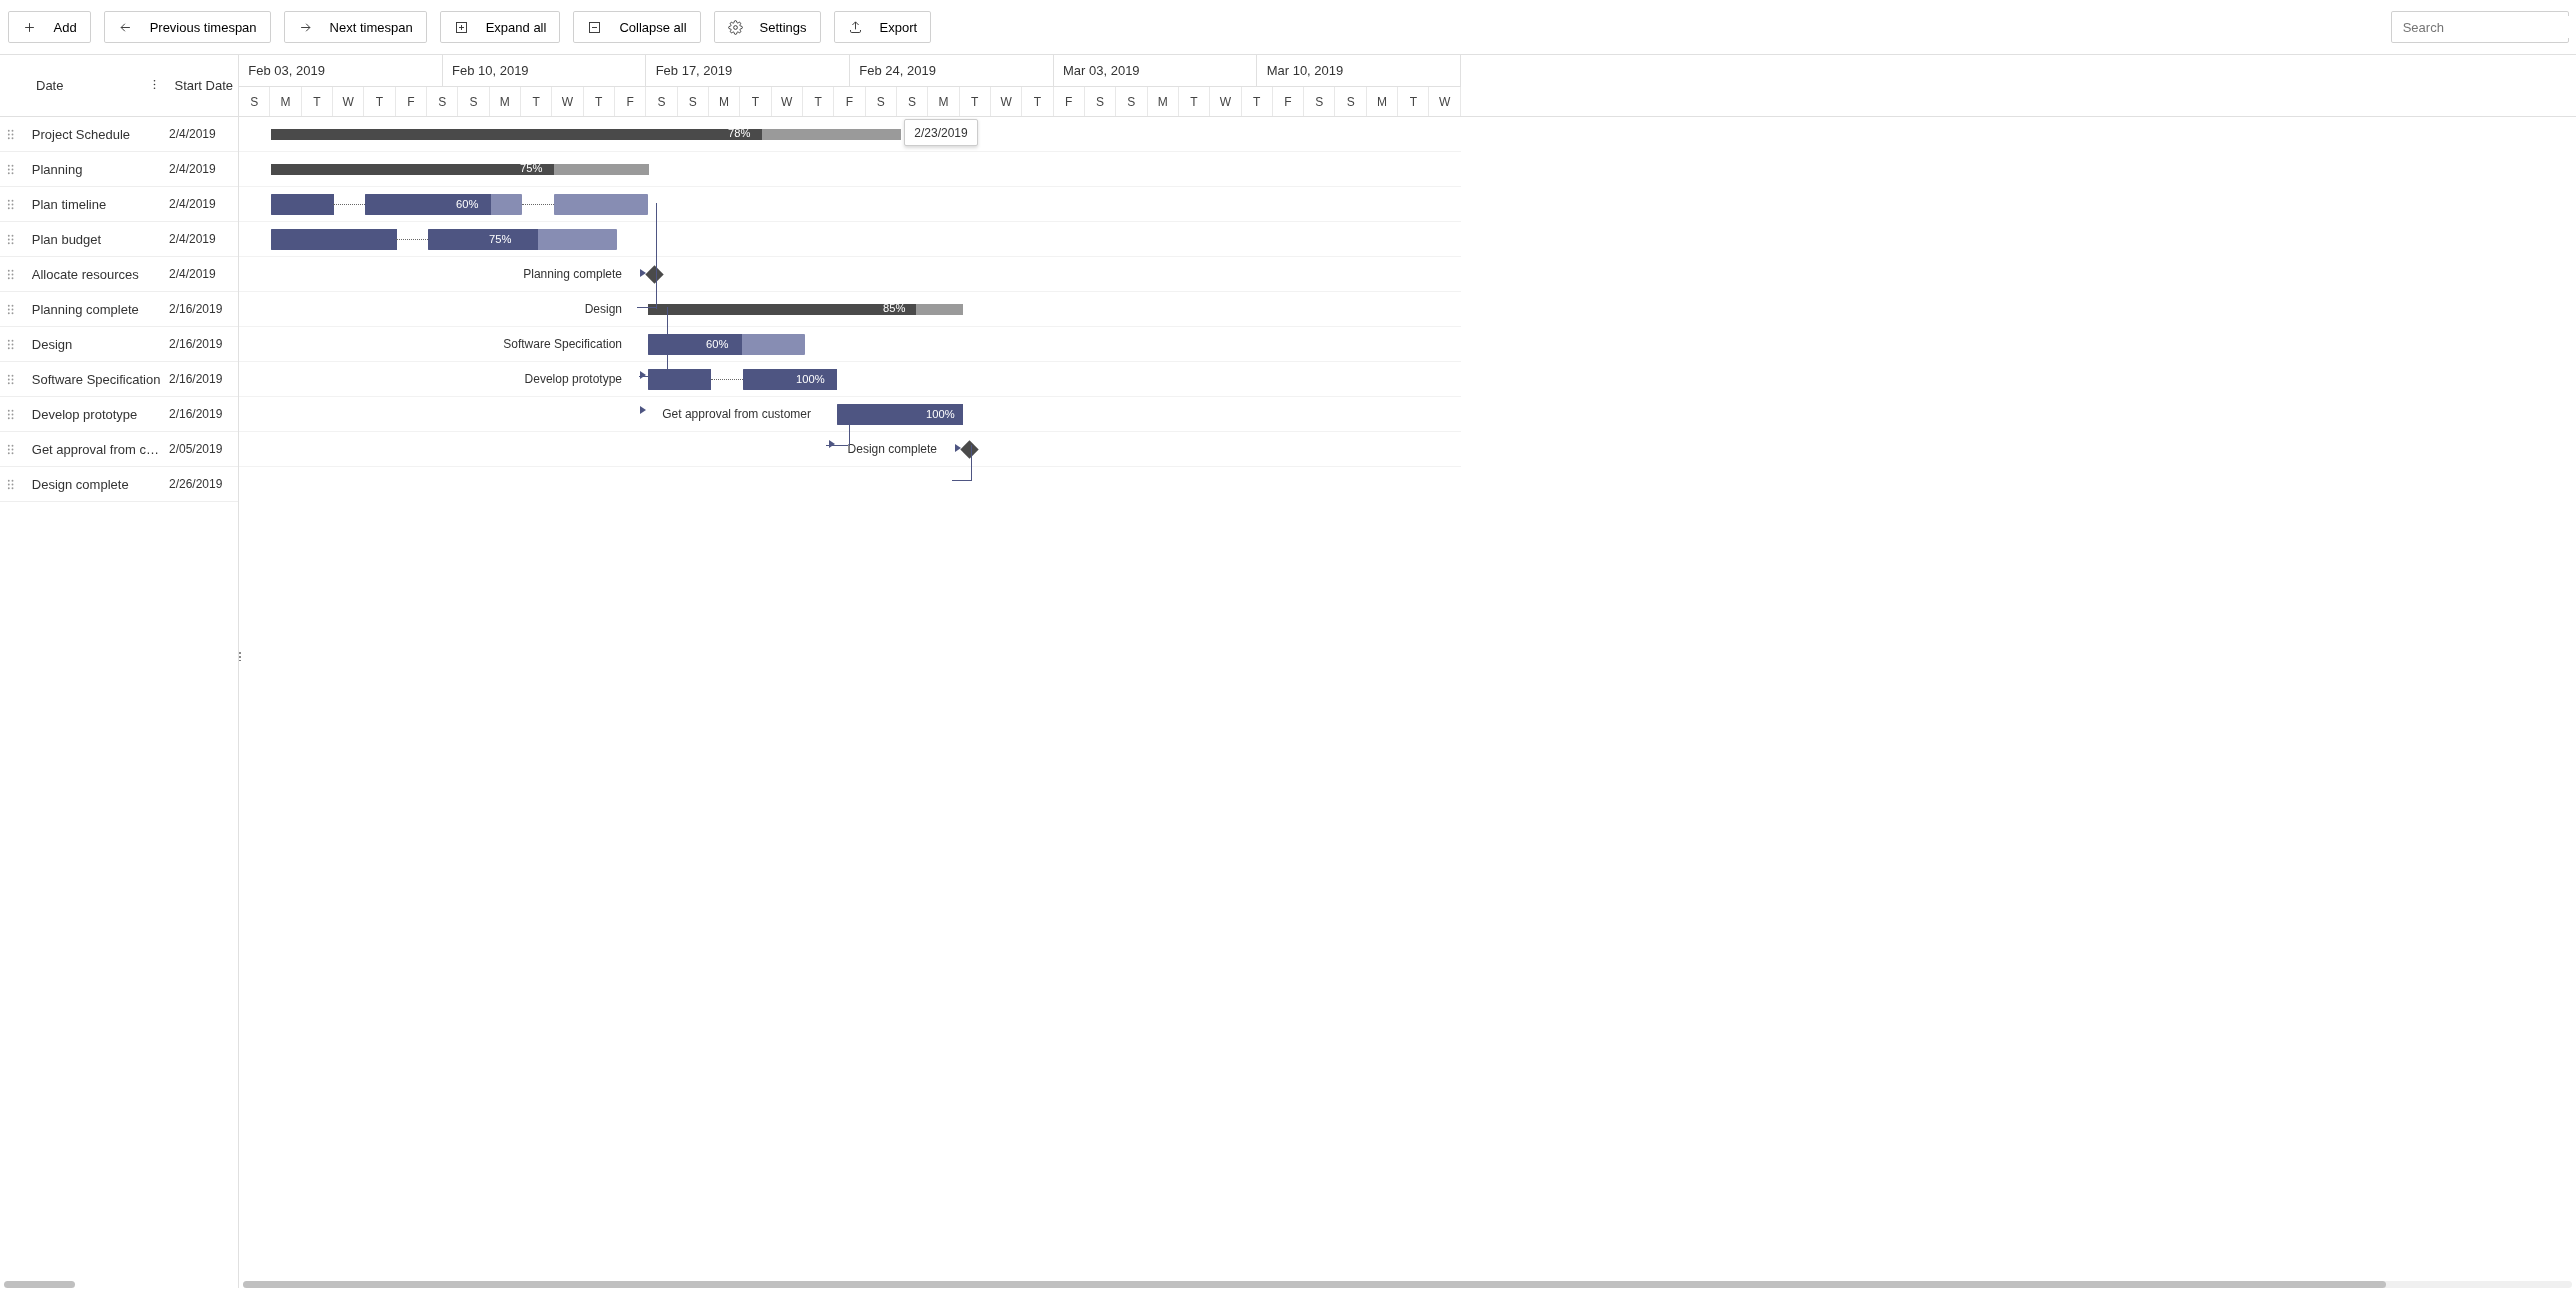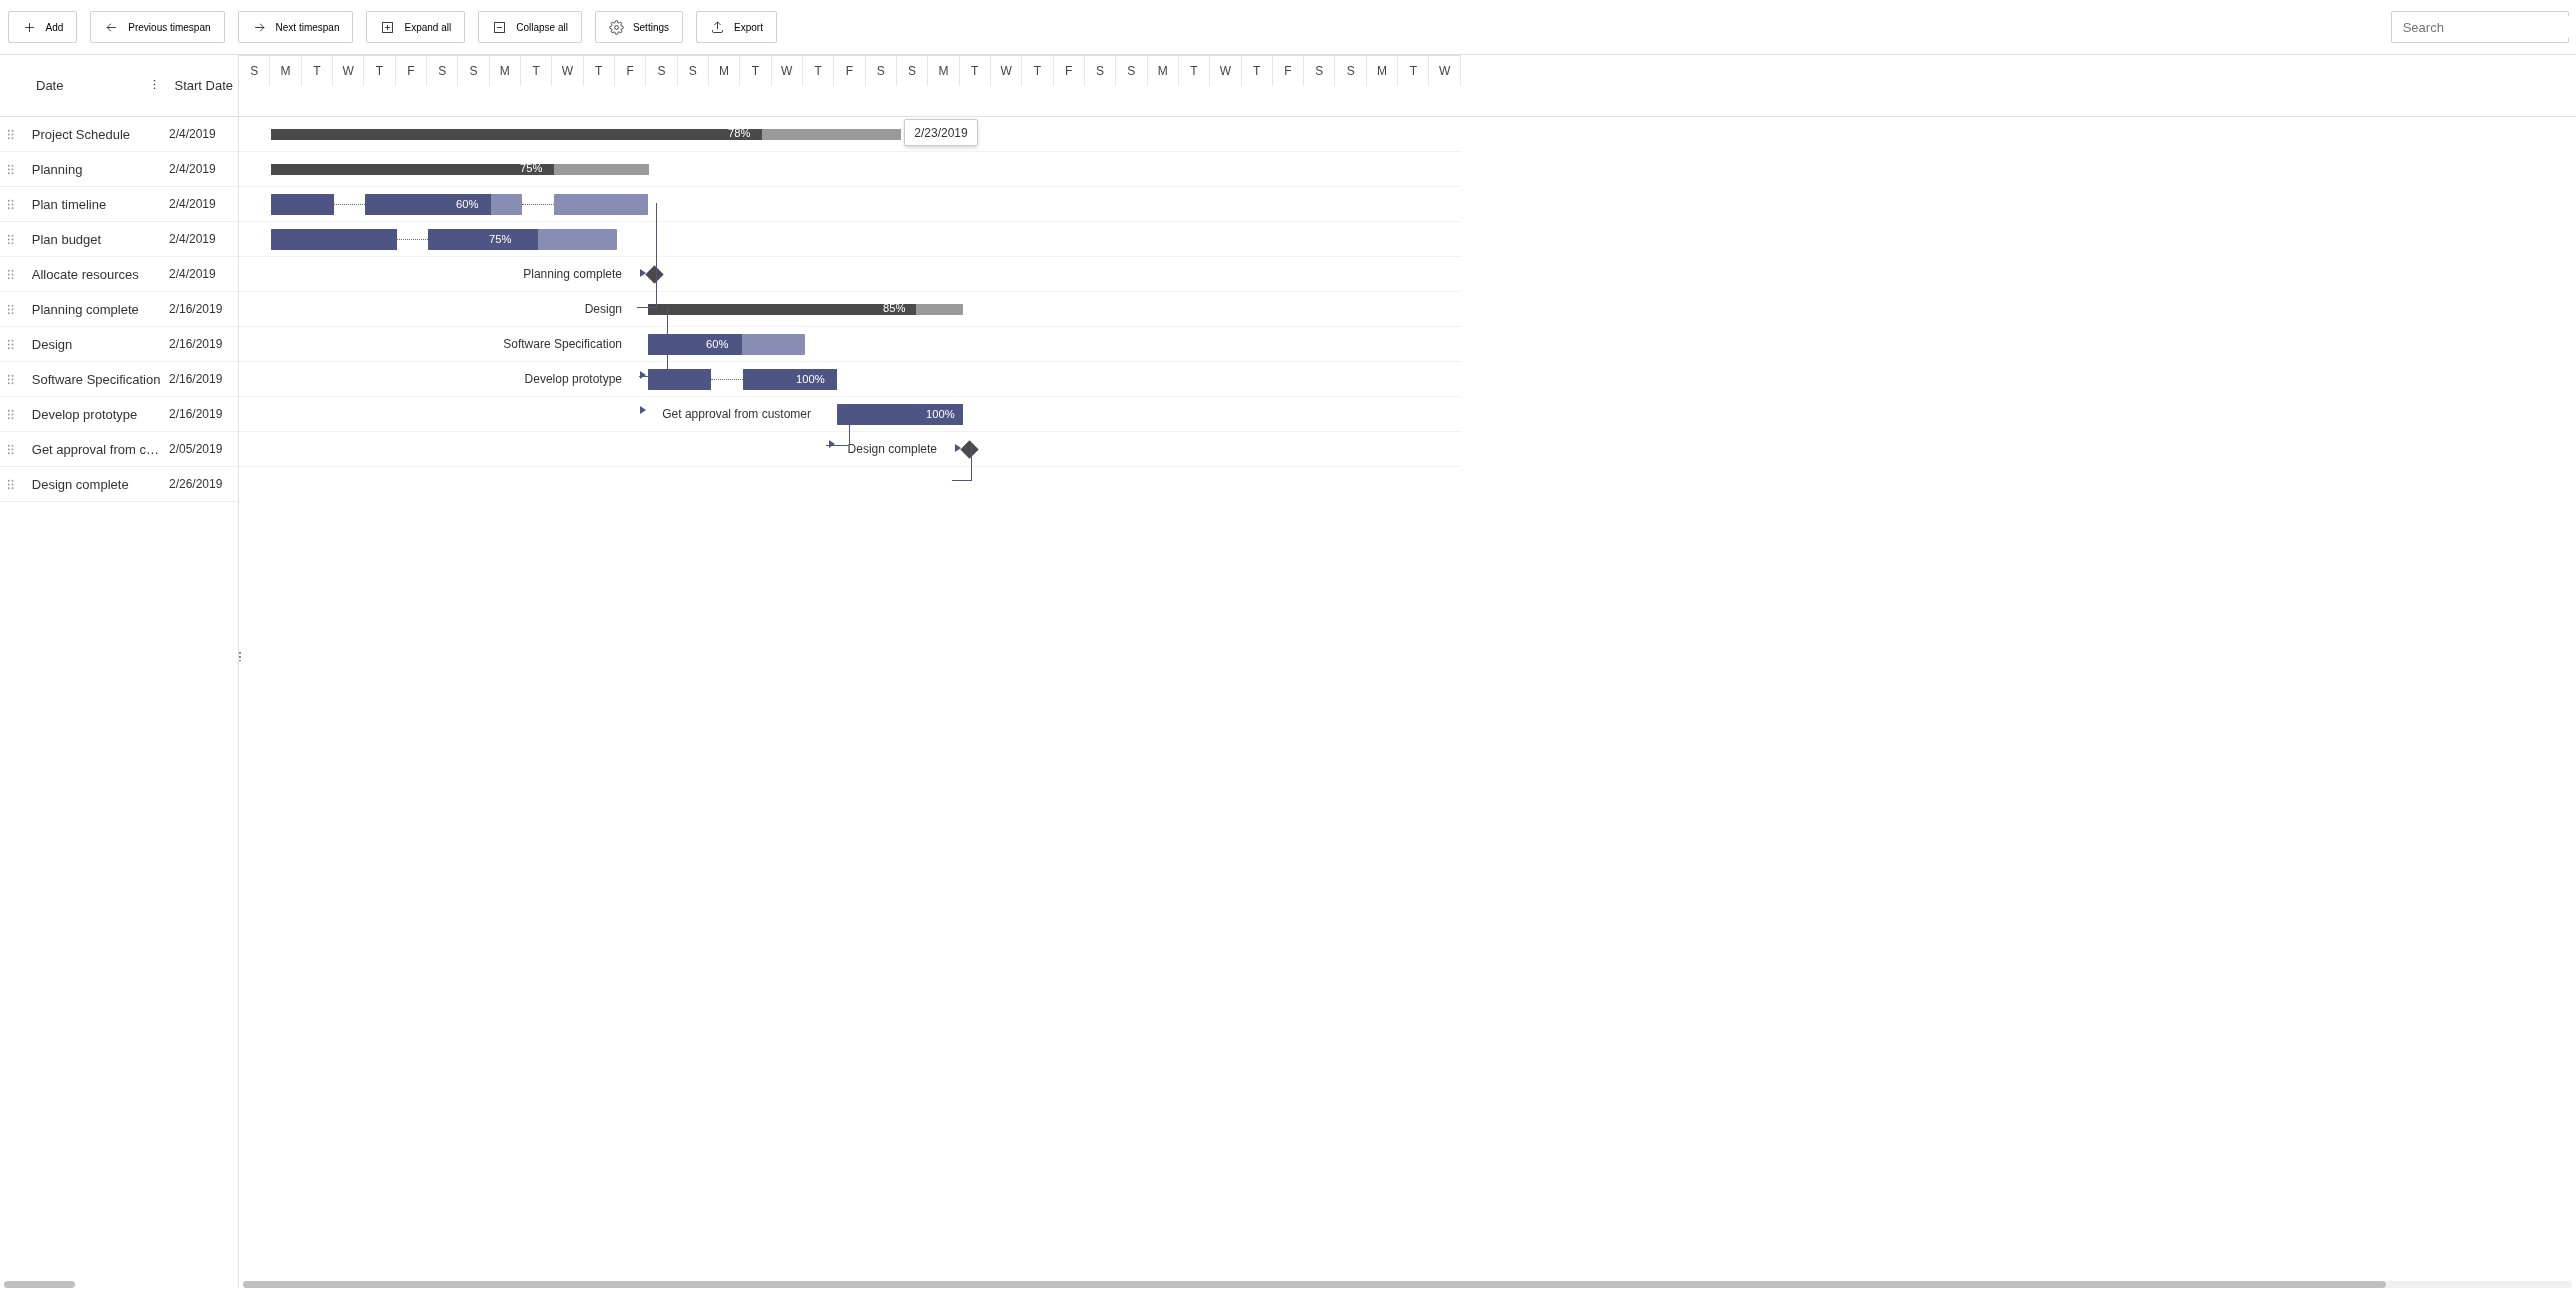--- a/index.html
+++ b/index.html
@@ -1,20 +1,20 @@
 <!DOCTYPE html>
 <html style="font-size:15px"><head>
   <meta charset="utf-8">
   <style>
     * { box-sizing: border-box; margin: 0; padding: 0; }
     body { font-family: "Segoe UI", -apple-system, sans-serif; font-size: 13px; color: #333; overflow: hidden; }
     
     
     .toolbar { display: flex; align-items: center; padding: 11.2px 7.5px; gap: 13px; border-bottom: 0.9px solid #e0e0e0; }
-    .toolbar-btn { display: inline-flex; align-items: center; gap: 9px; padding: 7.5px 13px; border: 0.9px solid #d0d0d0; border-radius: 1.9px; background: #fff; cursor: pointer; font-size: 10px; }
+    .toolbar-btn { display: inline-flex; align-items: center; gap: 17px; padding: 7.5px 13px; border: 0.9px solid #d0d0d0; border-radius: 1.9px; background: #fff; cursor: pointer; font-size: 13px; }
     .toolbar-spacer { flex: 1; }
     .search-box { display: flex; align-items: center; border: 0.9px solid #d0d0d0; border-radius: 1.9px; padding: 3.7px 7.5px; width: 178px; }
     .search-input { border: none; outline: none; flex: 1; padding: 3.7px; font-size: 13px; }
     
     
     .main { display: flex; height: calc(100vh - 58px); }
     .grid-panel { width: 239px; border-right: 0.9px solid #e0e0e0; position: relative; overflow: hidden; }
     .chart-panel { flex: 1; overflow: hidden; position: relative; }
     .splitter { position: absolute; left: 237px; top: 50%; width: 5.6px; height: 22.4px; display: flex; flex-direction: column; align-items: center; justify-content: center; gap: 1.9px; z-index: 10; cursor: ew-resize; }
     .splitter-dot { width: 1.9px; height: 1.9px; background: #666; border-radius: 50%; }
@@ -308,20 +308,28 @@
 
   <div class="splitter">
     <div class="splitter-dot"></div>
       <div class="splitter-dot"></div>
       <div class="splitter-dot"></div>
   </div>
 
   <div class="chart-panel">
     <div class="chart-header">
       <div class="chart-header-inner">
+        <div class="week-row" id="week-row">
+            <div class="week-cell">Feb 03, 2019</div>
+            <div class="week-cell">Feb 10, 2019</div>
+            <div class="week-cell">Feb 17, 2019</div>
+            <div class="week-cell">Feb 24, 2019</div>
+            <div class="week-cell">Mar 03, 2019</div>
+            <div class="week-cell">Mar 10, 2019</div>
+          </div>
         <div class="day-row" id="day-row">
             <div class="day-cell">S</div>
             <div class="day-cell">M</div>
             <div class="day-cell">T</div>
             <div class="day-cell">W</div>
             <div class="day-cell">T</div>
             <div class="day-cell">F</div>
             <div class="day-cell">S</div>
             <div class="day-cell">S</div>
             <div class="day-cell">M</div>

